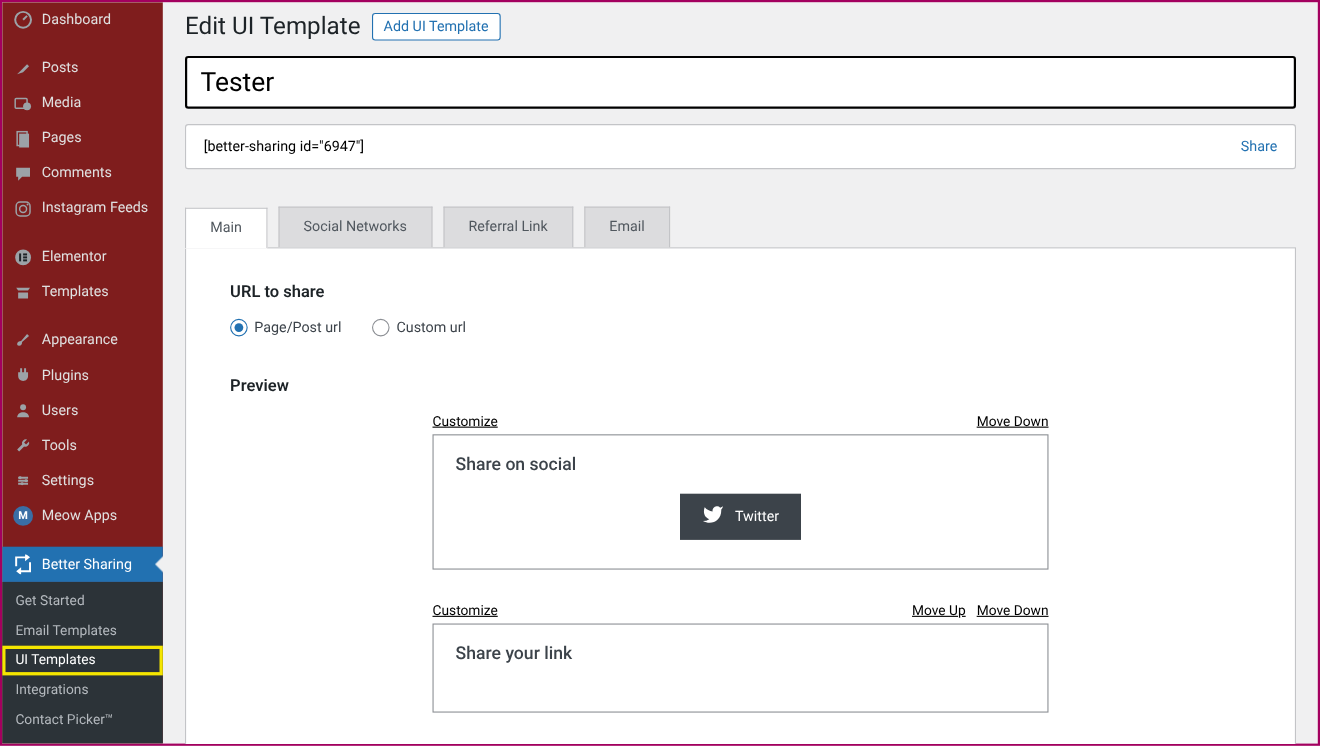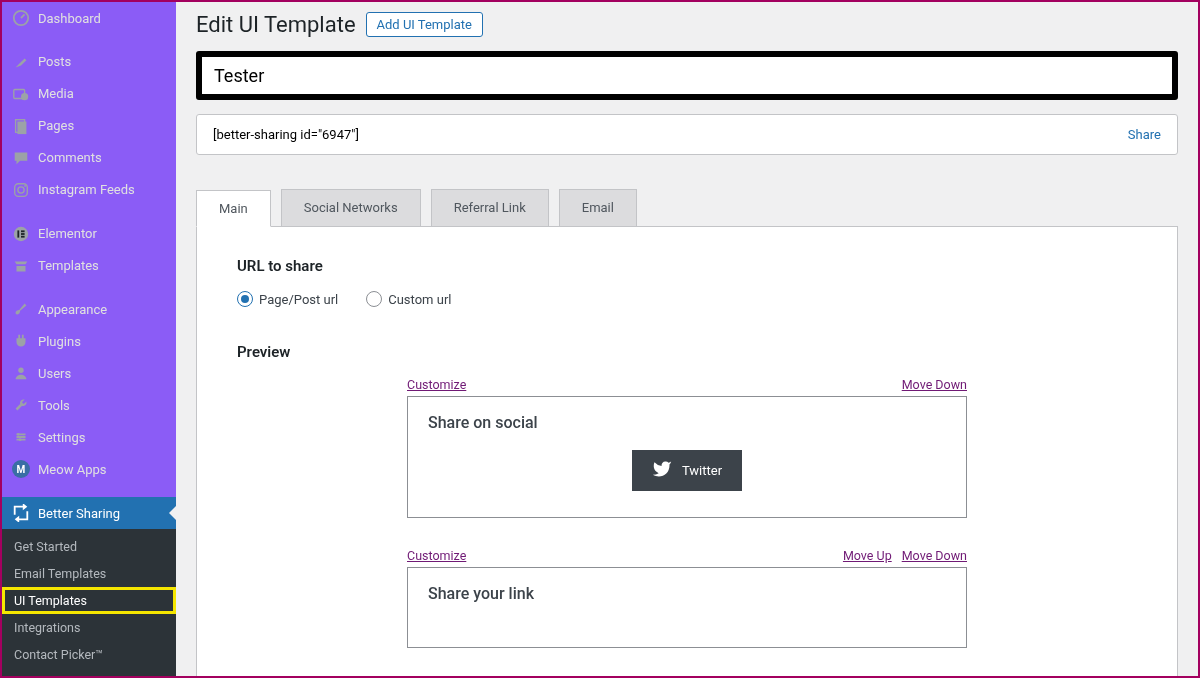--- a/index.html
+++ b/index.html
@@ -1,50 +1,50 @@
 <!DOCTYPE html>
 <html><head>
 <meta charset="utf-8">
 <style>
   * { box-sizing: border-box; margin: 0; padding: 0; font-family: -apple-system, BlinkMacSystemFont, "Segoe UI", Roboto, sans-serif; }
   body { display: flex; width: 1200px; height: 678px; background: #f0f0f1; overflow: hidden; border:2px solid #a3005f; }
   
-  .sidebar { width: 174px; background: #8b5cf6; color: #f0f0f1; display: flex; flex-direction: column; font-size: 13px; }
+  .sidebar { width: 146px; background: #7f1d1d; color: #f0f0f1; display: flex; flex-direction: column; font-size: 13px; }
   .side-item { display: flex; align-items: center; gap:8px; padding: 7px 10px; color:#e0e0e0; cursor:pointer; }
   .side-item .icon { width:18px; height:18px; color:#9ca2a7; display:flex; align-items:center; justify-content:center; }
   .side-item .icon svg { width:18px; height:18px; fill:currentColor; }
   .side-item.active { background:#2271b1; color:#fff; position:relative; }
   .side-item.active .icon { color:#fff; }
   .side-item.active::after { content:""; position:absolute; right:-1px; top:50%; transform:translateY(-50%); border:8px solid transparent; border-right-color:#f0f0f1; }
   .sub-group { background:#2c3338; padding:4px 0 8px; }
   .sub-item { padding:6px 12px; color:#b4b9be; font-size:12.5px; cursor:pointer; }
   .sub-item.highlight { outline:3px solid #f5e600; outline-offset:-3px; color:#fff; }
   
   .main { flex:1; overflow:auto; padding:0; }
   .page-header { display:flex; align-items:center; gap:10px; padding:10px 20px 14px; }
   .page-header h1 { font-size:22px; font-weight:400; color:#1d2327; }
   .add-btn { border:1px solid #2271b1; color:#2271b1; background:#fff; padding:4px 10px; font-size:13px; border-radius:3px; cursor:pointer; }
-  .title-input { margin:0 20px 14px; display:block; width:calc(100% - 40px); background:#fff; border:6px solid #000000; border-radius:3px; padding:8px 12px; font-size:18px; }
+  .title-input { margin:0 20px 14px; display:block; width:calc(100% - 40px); background:#fff; border:2px solid #000000; border-radius:3px; padding:8px 12px; font-size:24px; }
   .panel { margin:0 20px; background:transparent; }
   .shortcode-row { display:flex; align-items:center; justify-content:space-between; background:#fff; border:1px solid #c3c4c7; border-radius:3px; padding:12px 16px; font-size:13px; }
   .copy-link { color:#2271b1; cursor:pointer; }
   .tabs { display:flex; gap:10px; margin-top:34px; }
   .tab { background:#dcdcde; border:1px solid #c3c4c7; border-bottom:none; padding:10px 22px; font-size:13px; color:#50575e; cursor:pointer; }
   .tab.active { background:#fff; border-bottom:1px solid #fff; position:relative; top:1px; }
   .tab-body { background:#fff; border:1px solid #c3c4c7; padding:30px 40px 40px; }
   .section-h { font-size:15px; font-weight:600; color:#1d2327; margin-bottom:16px; }
   .radio-row { display:flex; gap:28px; align-items:center; font-size:13px; color:#3c434a; }
   .radio-row label { display:flex; align-items:center; gap:6px; cursor:pointer; }
   input[type=radio] { appearance:none; width:16px; height:16px; border:1px solid #8c8f94; border-radius:50%; position:relative; cursor:pointer; }
   input[type=radio]:checked { border-color:#2271b1; }
   input[type=radio]:checked::after { content:""; position:absolute; inset:3px; background:#2271b1; border-radius:50%; }
   .preview-h { font-size:15px; font-weight:600; color:#1d2327; margin:36px 0 16px; }
   .preview-block { max-width:560px; margin:0 auto 30px; }
   .preview-links { display:flex; justify-content:space-between; font-size:12.5px; margin-bottom:4px; }
-  .preview-links a { color:#701a75; text-decoration:underline; cursor:pointer; }
+  .preview-links a { color:#000000; text-decoration:underline; cursor:pointer; }
   .preview-links .right { display:flex; gap:10px;justify-content:center; }
   .preview-card { border:1px solid #8c8f94; padding:16px 20px 26px; }
   .preview-card h3 { font-size:16px; font-weight:500; color:#3c434a; margin-bottom:18px; }
   .twitter-btn { display:flex; align-items:center; gap:10px; background:#3c434a; color:#fff; padding:9px 20px; font-size:13px; margin:0 auto; border:none; cursor:pointer; }
   .twitter-btn svg { width:20px; height:20px; fill:#fff; }
 </style>
 </head>
 <body>
 
 <div class="sidebar">

